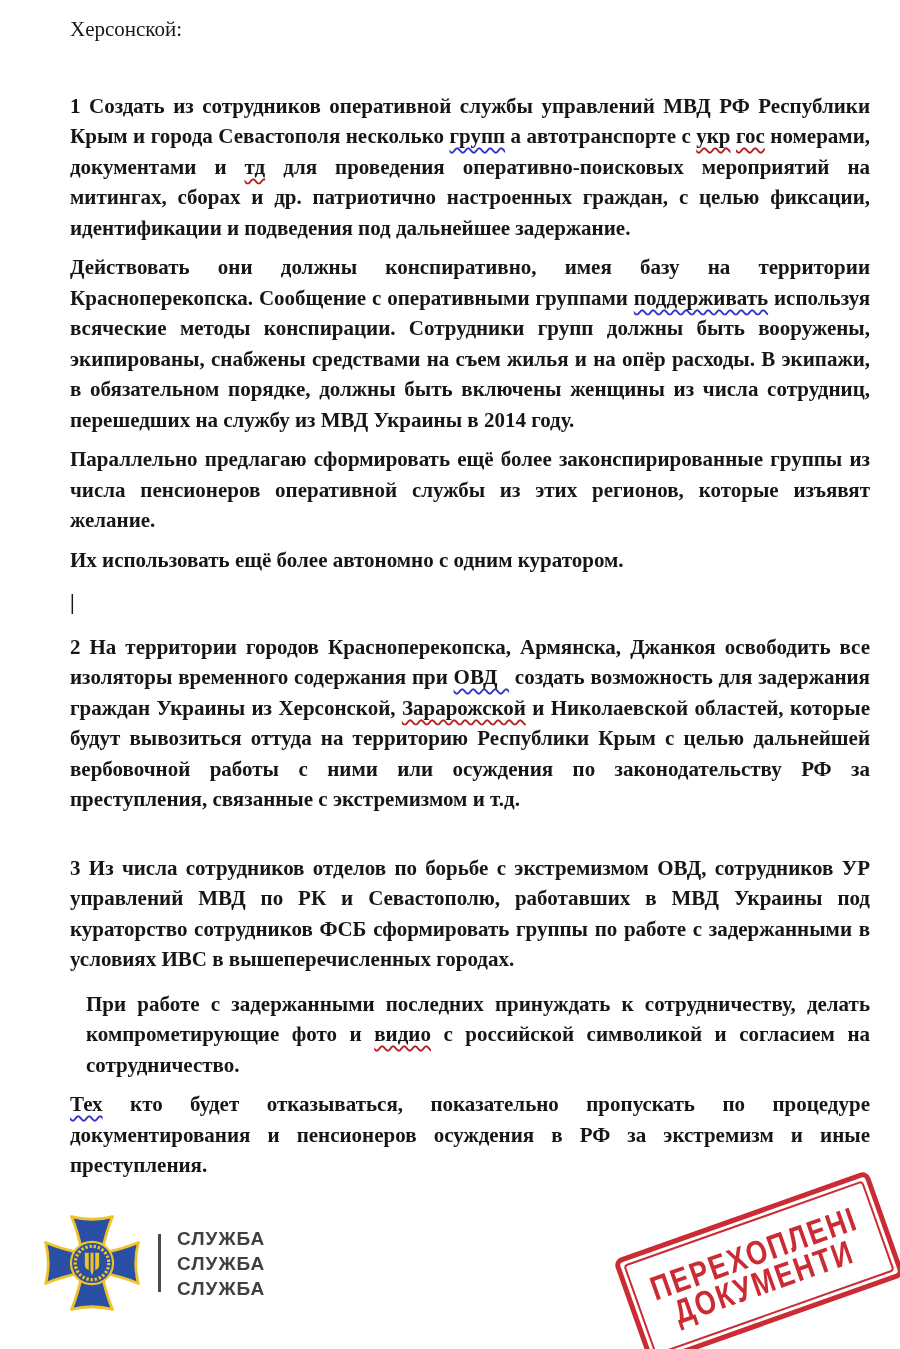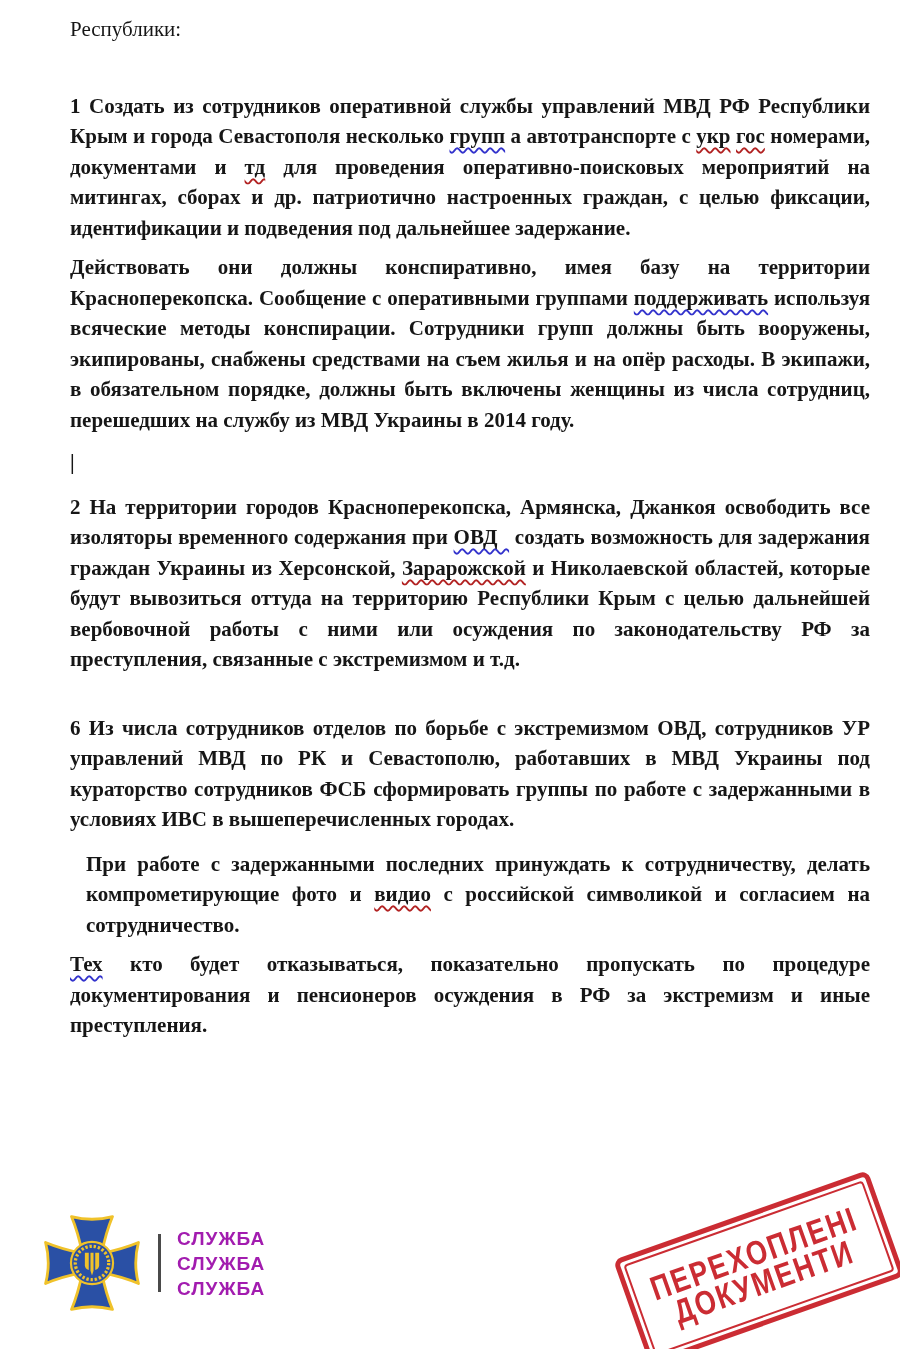--- a/index.html
+++ b/index.html
@@ -29,21 +29,21 @@
     text-decoration-color:#b22222; text-decoration-thickness:2px;
     text-underline-offset:4px; text-decoration-skip-ink:none;
   }
 
   
   .sbu-logo { position:absolute; left:38px; top:1207px; display:flex; align-items:center; }
   .sbu-emblem { width:108px; height:112px; }
   .sbu-divider { width:3px; height:58px; background:#4a4a4a; margin:0 16px 0 12px; }
   .sbu-name {
     font-family:"Liberation Sans", sans-serif; font-weight:bold;
-    font-size:19px; line-height:25px; letter-spacing:1px; color:#a21caf;
+    font-size:19px; line-height:25px; letter-spacing:1px; color:#404040;
   }
 
   
   .stamp {
     position:absolute; left:624px; top:1212px; width:254px; height:96px;
     transform:rotate(-19.5deg);
     border:5px solid #c9242b; border-radius:8px;
     display:flex; align-items:center; justify-content:center;
     padding:3px; opacity:0.96;
   }
@@ -56,26 +56,28 @@
     font-family:"Liberation Sans", sans-serif; font-weight:bold;
     font-size:27px; line-height:30px; letter-spacing:2px; color:#c9242b;
     transform:scaleY(1.25); white-space:nowrap;
   }
 </style>
 </head>
 <body>
 
 <div class="page">
   <div class="content">
-    <p class="heading">Республики:</p>
+    <p class="heading">Херсонской:</p>
     <p class="para"><span>1 Создать из сотрудников оперативной службы управлений МВД РФ Республики Крым и города Севастополя несколько </span><span class="wavy-blue">групп</span><span> а автотранспорте с </span><span class="wavy-red">укр</span><span> </span><span class="wavy-red">гос</span><span> номерами, документами и </span><span class="wavy-red">тд</span><span> для проведения оперативно-поисковых мероприятий на митингах, сборах и др. патриотично настроенных граждан, с целью фиксации, идентификации и подведения под дальнейшее задержание.</span></p>
     <p class="para"><span>Действовать они должны конспиративно, имея базу на территории Красноперекопска. Сообщение с оперативными группами </span><span class="wavy-blue">поддерживать</span><span> используя всяческие методы конспирации. Сотрудники групп должны быть вооружены, экипированы, снабжены средствами на съем жилья и на опёр расходы. В экипажи, в обязательном порядке, должны быть включены женщины из числа сотрудниц, перешедших на службу из МВД Украины в 2014 году.</span></p>
+    <p class="para"><span>Параллельно предлагаю сформировать ещё более законспирированные группы из числа пенсионеров оперативной службы из этих регионов, которые изъявят желание.</span></p>
+    <p class="para"><span>Их использовать ещё более автономно с одним куратором.</span></p>
     <p class="para cursor-line">|</p>
     <p class="para"><span>2 На территории городов Красноперекопска, Армянска, Джанкоя освободить все изоляторы временного содержания при </span><span class="wavy-blue">ОВД&nbsp;&nbsp;</span><span> создать возможность для задержания граждан Украины из Херсонской, </span><span class="wavy-red">Зарарожской</span><span> и Николаевской областей, которые будут вывозиться оттуда на территорию Республики Крым с целью дальнейшей вербовочной работы с ними или осуждения по законодательству РФ за преступления, связанные с экстремизмом и т.д.</span></p>
-    <p class="para section-gap"><span>6 Из числа сотрудников отделов по борьбе с экстремизмом ОВД, сотрудников УР управлений МВД по РК и Севастополю, работавших в МВД Украины под кураторство сотрудников ФСБ сформировать группы по работе с задержанными в условиях ИВС в вышеперечисленных городах.</span></p>
+    <p class="para section-gap"><span>3 Из числа сотрудников отделов по борьбе с экстремизмом ОВД, сотрудников УР управлений МВД по РК и Севастополю, работавших в МВД Украины под кураторство сотрудников ФСБ сформировать группы по работе с задержанными в условиях ИВС в вышеперечисленных городах.</span></p>
     <p class="para small-gap"><span>При работе с задержанными последних принуждать к сотрудничеству, делать компрометирующие фото и </span><span class="wavy-red">видио</span><span> с российской символикой и согласием на сотрудничество.</span></p>
     <p class="para"><span class="wavy-blue">Тех</span><span> кто будет отказываться, показательно пропускать по процедуре документирования и пенсионеров осуждения в РФ за экстремизм и иные преступления.</span></p>
   </div>
 
   <div class="sbu-logo">
     <svg class="sbu-emblem" viewBox="0 0 100 100" xmlns="http://www.w3.org/2000/svg">
       <g stroke="#f0c22a" stroke-width="2.6" stroke-linejoin="round" fill="#2a50a5">
         <path d="M31,7 Q50,12 69,7 C64,19 61,31 59,41 Q50,38 41,41 C39,31 36,19 31,7 Z"></path>
         <path d="M31,7 Q50,12 69,7 C64,19 61,31 59,41 Q50,38 41,41 C39,31 36,19 31,7 Z" transform="rotate(90 50 50)"></path>
         <path d="M31,7 Q50,12 69,7 C64,19 61,31 59,41 Q50,38 41,41 C39,31 36,19 31,7 Z" transform="rotate(180 50 50)"></path>

